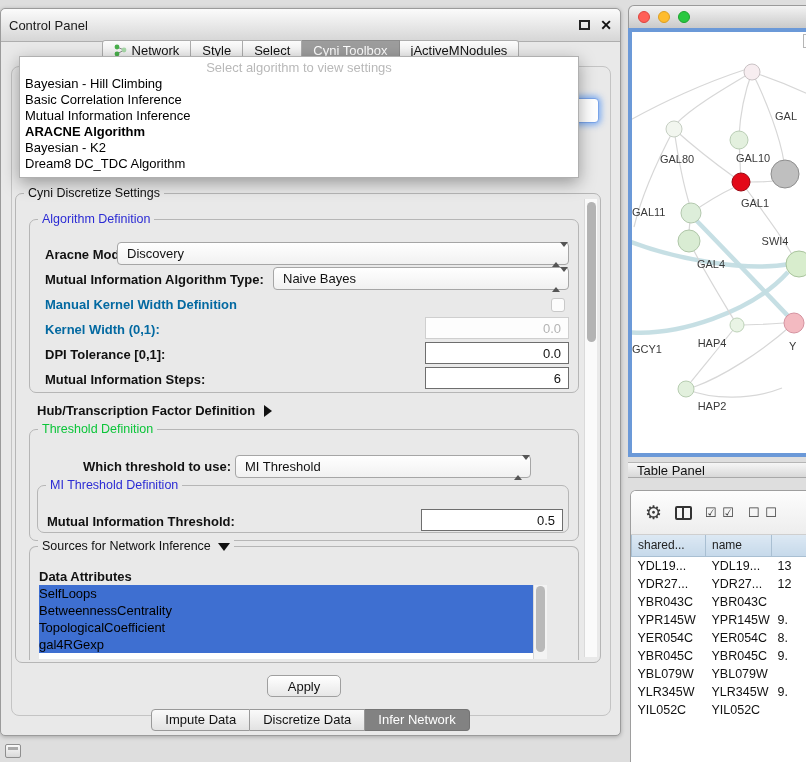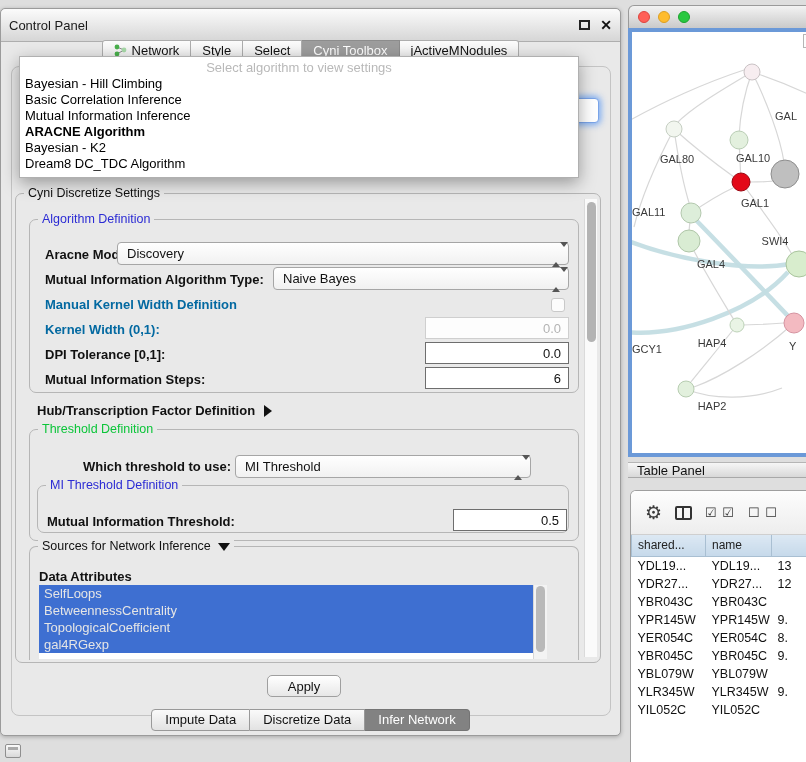--- a/index.html
+++ b/index.html
@@ -56,21 +56,21 @@
   .tfield.dis { border-color:#cfcfcf; color:#b3b3b3; background:#fdfdfd; }
 
   .checkbox { position:absolute; width:14px; height:14px; border:1px solid #c9c9c9; border-radius:3px; background:#fcfcfc; }
 
   .hub-row { position:absolute; left:36px; top:394px; font-size:13px; font-weight:bold; display:flex; align-items:center; gap:9px; }
   .tri-right { width:0; height:0; border-top:6px solid transparent; border-bottom:6px solid transparent; border-left:8px solid #111; }
   .tri-down  { width:0; height:0; border-left:6px solid transparent; border-right:6px solid transparent; border-top:8px solid #111; display:inline-block; margin-left:7px; vertical-align:middle; }
 
   .attr-label { position:absolute; left:38px; top:560px; font-size:13px; font-weight:bold; }
   .attr-list { position:absolute; left:38px; top:576px; width:508px; height:74px; background:#fff; overflow:hidden; }
-  .attr-item { height:17px; line-height:17px; padding-left:5px; font-size:13px; color:#e5e5e5; background:#3e6fd1; width:494px; }
+  .attr-item { height:17px; line-height:17px; font-size:13px; color:#000000; background:#3e6fd1; width:494px; }
   .attr-scroll { position:absolute; right:0; top:0; bottom:0; width:14px; background:#f3f3f3; border-left:1px solid #d8d8d8; }
   .attr-thumb { position:absolute; left:2px; top:1px; width:9px; height:66px; background:#b9b9b9; border-radius:5px; }
 
   .v-scroll { position:absolute; right:3px; top:5px; width:13px; height:458px; background:#fafafa; border-left:1px solid #dadada; }
   .v-thumb { position:absolute; left:2px; top:3px; width:9px; height:140px; background:#b3b3b3; border-radius:5px; }
 
   .apply-btn { position:absolute; left:266px; top:666px; width:74px; height:22px; border:1px solid #9f9f9f; border-radius:5px; background:linear-gradient(#ffffff,#e7e7e7); font-size:13px; display:flex; align-items:center; justify-content:center; }
 
   .bottom-tabs { position:absolute; left:0; top:700px; width:100%; display:flex; justify-content:center; }
   .btab { border:1px solid #999; border-left-width:0; background:linear-gradient(#fafafa,#e2e2e2); padding:3px 13px 4px; font-size:13px; height:22px; display:flex; align-items:center; }
@@ -212,21 +212,21 @@
   </div>
   <span class="fl" style="left:82px; top:450px;">Which threshold to use:</span>
   <div class="combo" style="left:234px; top:446px; width:296px;">
     <span>MI Threshold</span>
     <span class="arrows"><span class="tri-up"></span><span class="tri-dn"></span></span>
   </div>
   <div class="group mithresh-group">
     <span class="group-title t-blue">MI Threshold Definition</span>
   </div>
   <span class="fl" style="left:46px; top:505px;">Mutual Information Threshold:</span>
-  <div class="tfield" style="left:420px; top:500px; width:114px;margin-left:32px;">
+  <div class="tfield" style="left:420px; top:500px; width:142px;">
     <span>0.5</span>
   </div>
 
   <div class="group sources-group">
     <span class="group-title"><span>Sources for Network Inference</span><span class="tri-down"></span></span>
   </div>
   <span class="attr-label">Data Attributes</span>
   <div class="attr-list">
     <div class="attr-item">SelfLoops</div>
       <div class="attr-item">BetweennessCentrality</div>

